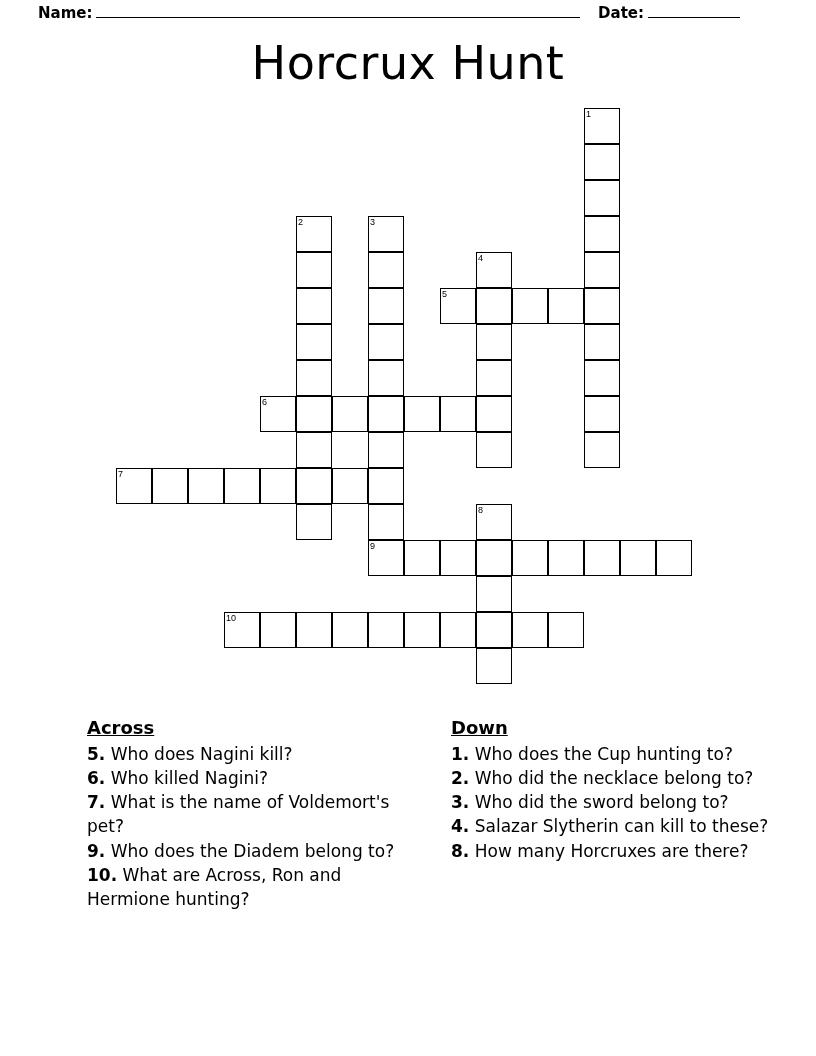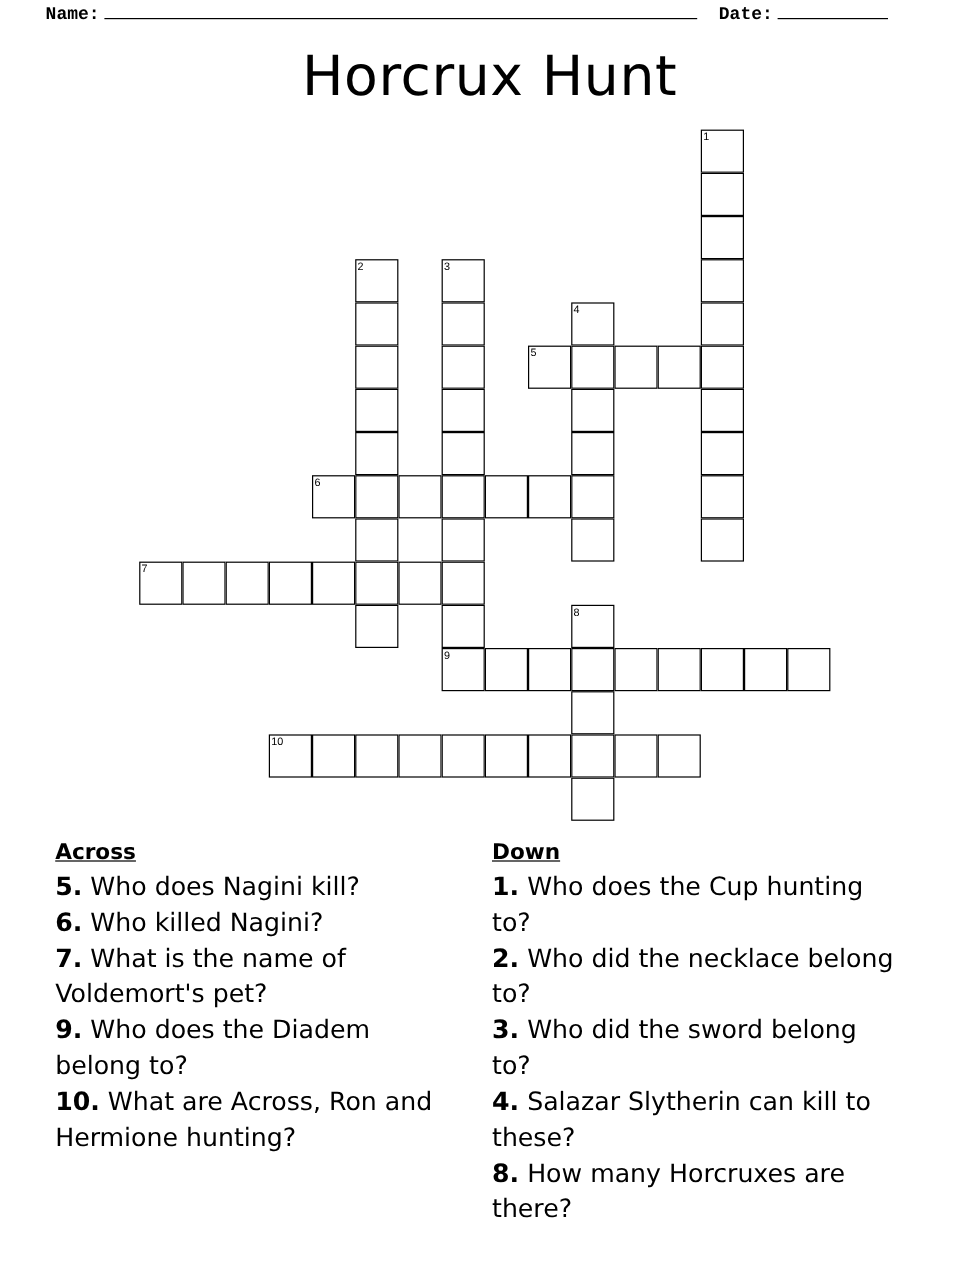--- a/index.html
+++ b/index.html
@@ -19,21 +19,20 @@
   
   .header-row {
     position: absolute;
     top: 4px;
     left: 38px;
     width: 706px;
     display: flex;
     align-items: baseline;
     font-size: 15px;
     font-weight: bold;
-    font-family: Liberation Mono, monospace;
   }
   .header-label {
     white-space: nowrap;
   }
   .header-rule {
     flex: 1 1 auto;
     border-bottom: 1px solid #000;
     margin: 0 4px 4px 4px;
     height: 0;
   }
@@ -81,33 +80,34 @@
   
   #clues {
     position: absolute;
     top: 700px;
     left: 0;
     width: 816px;
     height: 260px;
   }
   .clue-col {
     position: absolute;
-    top: 0;
+    top: 17px;
     width: 340px;
+    margin-left: 41px;
   }
   .clue-col.across { left: 46px; }
   .clue-col.down { left: 410px; }
   .clue-heading {
     font-size: 18px;
     font-weight: bold;
     text-decoration: underline;
     margin-bottom: 4px;
   }
   .clue {
-    font-size: 21px;
+    font-size: 17px;
     line-height: 1.42;
     margin: 0;
   }
   .clue .cnum {
     font-weight: bold;
   }
 </style>
 </head>
 <body>
 

